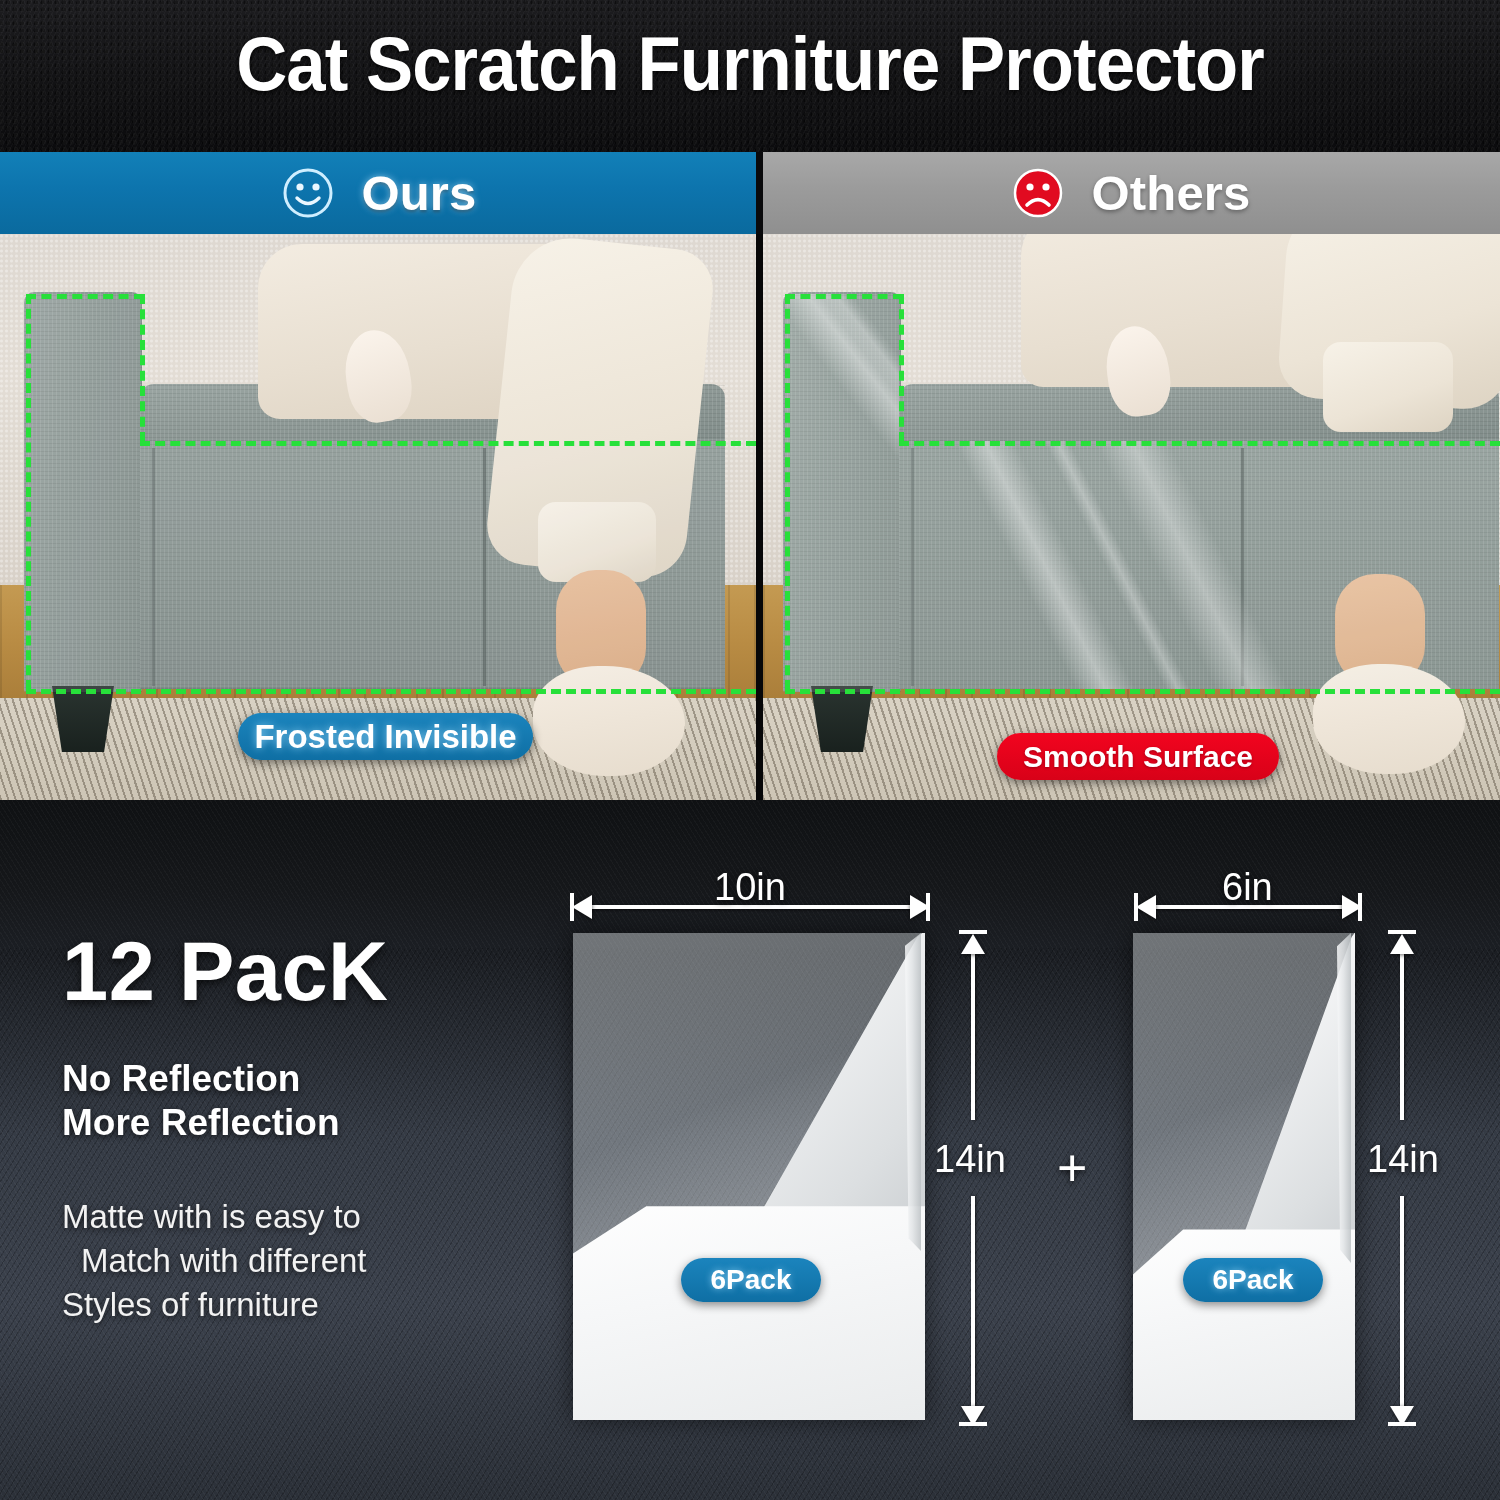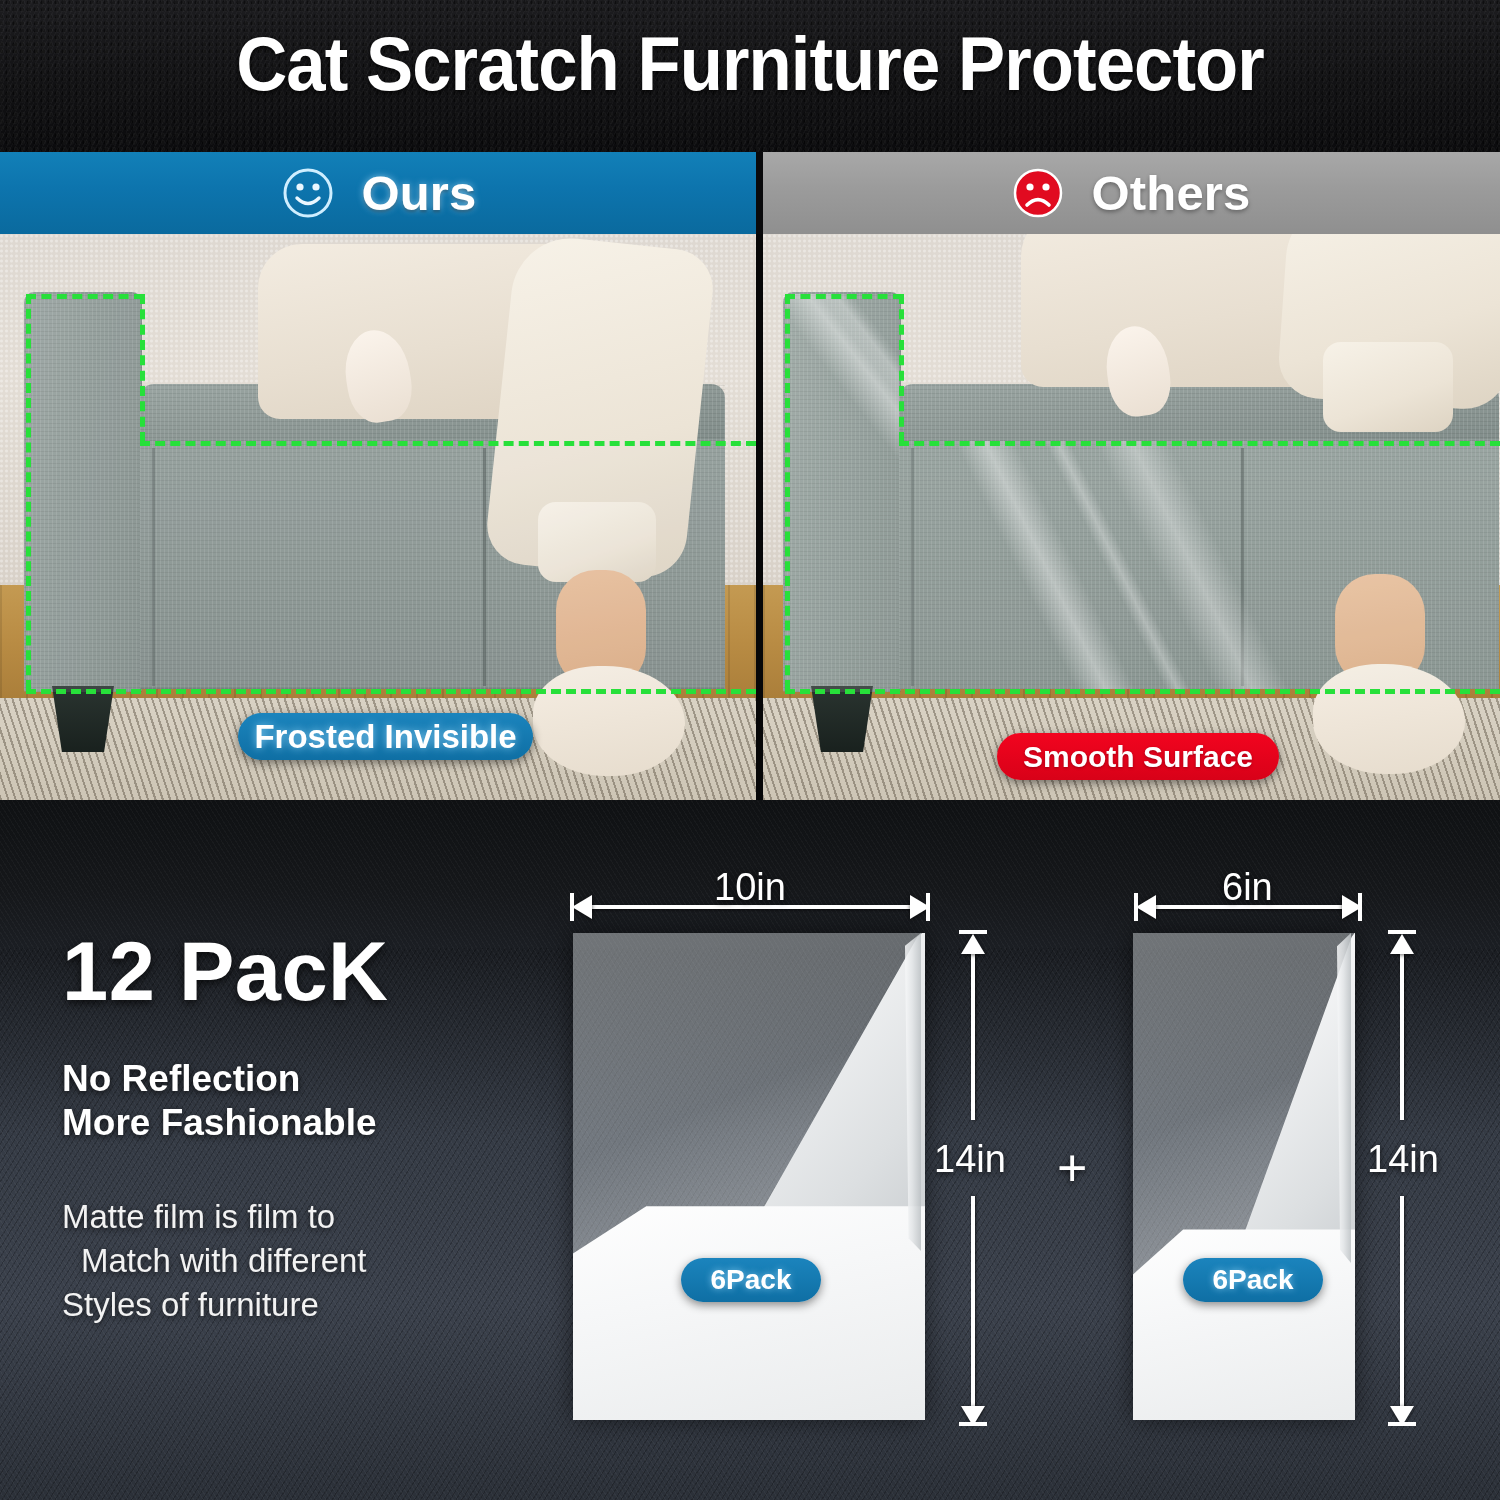--- a/index.html
+++ b/index.html
@@ -322,22 +322,22 @@
 
   <div class="pill" id="pill-frosted">Frosted Invisible</div>
   <div class="pill" id="pill-smooth">Smooth Surface</div>
 
   <div id="bottom">
     <div id="bottom-dark-top"></div>
   </div>
 
   <div id="pack-headline">12 PacK</div>
   <div id="sub-1">No Reflection</div>
-  <div id="sub-2">More Fashionable</div>
-  <div class="body-line" id="body-1">Matte film is film to</div>
+  <div id="sub-2">More Reflection</div>
+  <div class="body-line" id="body-1">Matte with is easy to</div>
   <div class="body-line" id="body-2">Match with different</div>
   <div class="body-line" id="body-3">Styles of furniture</div>
 
   <div class="sheet" id="sheet-big">
     <div class="peel" style="right:-4px;top:-6px;width:290px;height:500px;
                 clip-path:polygon(100% 0, 100% 74%, 72% 68%, 0 100%, 96% 2%);"></div>
     <div class="peel" style="left:-6px;top:264px;width:360px;height:232px;
                 border-radius:26px 0 0 0;
                 background:linear-gradient(168deg,#ffffff 0%,#f6f7f8 40%,#e9ebec 100%);
                 clip-path:polygon(0 26%, 22% 4%, 100% 4%, 100% 100%, 0 100%);"></div>

